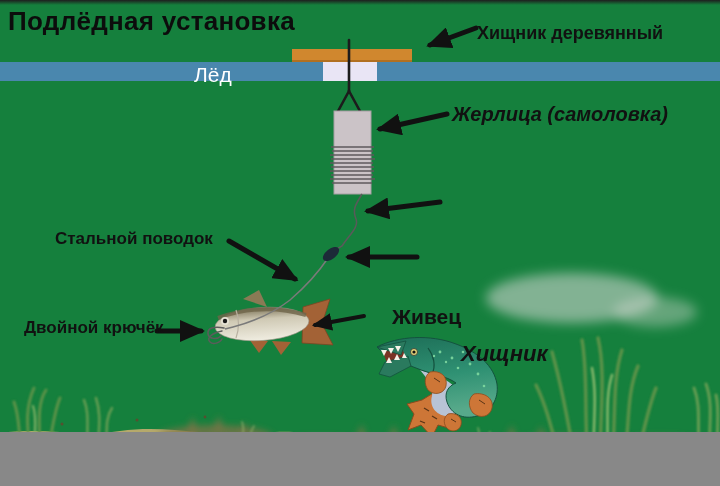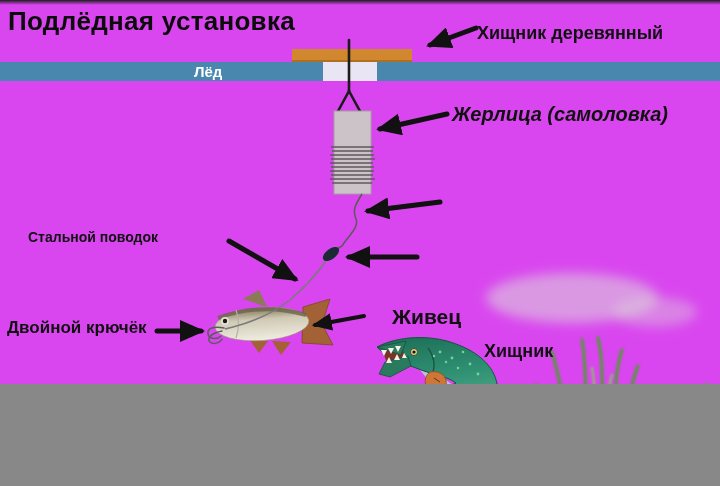--- a/index.html
+++ b/index.html
@@ -1,45 +1,45 @@
 <!DOCTYPE html>
 <html style="--ice: #4a87ae; --ice-hole: #e9e5f5; --wood: #d0872e; --spool: #cbc3c7; --sinker: #1c2a38; --arrow: #111111; --ground: #b5a96b; --ground-dark: #7c7447; --grass: #5d9348; --water-line: #4b7fa8;"><head>
 <meta charset="utf-8">
 <style>
   html,body{margin:0;padding:0;background:#888;}
   #stage{
-    position:relative;width:720px;height:384px;overflow:hidden;
-    background:#d946ef;
+    position:relative;width:720px;height:432px;overflow:hidden;
+    background:#15803d;
     font-family:"Liberation Sans","DejaVu Sans",sans-serif;
   }
   #top-edge{position:absolute;left:0;top:0;width:720px;height:5px;
     background:linear-gradient(to bottom,#1e1e1e,rgba(30,30,30,0));z-index:6;}
   
   .title{position:absolute;left:8px;top:6px;font-size:26px;font-weight:700;
     color:#0c0c0c;letter-spacing:.3px;z-index:5;white-space:nowrap;}
   
   .ice{position:absolute;top:62px;height:19px;background:var(--ice);z-index:1;}
   #ice-left{left:0;width:323px;}
   #ice-right{left:377px;width:343px;}
   #ice-hole{position:absolute;top:62px;left:323px;width:54px;height:19px;
     background:var(--ice-hole);z-index:1;}
   #wood-bar{position:absolute;left:292px;top:49px;width:120px;height:13px;
     background:var(--wood);box-shadow:inset 0 -2px 0 rgba(120,70,10,.35);z-index:2;}
-  .ice-label{position:absolute;left:194px;top:63px;font-size:15px;font-weight:700;
+  .ice-label{position:absolute;left:194px;top:63px;font-size:21px;font-weight:400;
     color:#ffffff;z-index:3;white-space:nowrap;}
   
   .lbl{position:absolute;font-weight:700;color:#111;z-index:5;white-space:nowrap;}
   #lbl-bar{left:477px;top:23px;font-size:18px;}
   #lbl-zherlitsa{left:452px;top:103px;font-size:20px;font-style:italic;}
   #lbl-nylon{left:442px;top:193px;font-size:18px;}
-  #lbl-steel{left:28px;top:229px;font-size:14px;}
+  #lbl-steel{left:55px;top:229px;font-size:17px;}
   #lbl-sinker{left:424px;top:244px;font-size:20px;}
   #lbl-bait{left:371px;top:305px;font-size:21px;margin-left:21px;}
-  #lbl-hook{left:7px;top:318px;font-size:17px;}
-  #lbl-predator{left:484px;top:341px;font-size:18px;font-weight:600;}
+  #lbl-hook{left:24px;top:318px;font-size:17px;}
+  #lbl-predator{left:461px;top:341px;font-size:22px;font-weight:600;font-style:italic;}
   
   #scene{position:absolute;left:0;top:0;width:720px;height:486px;z-index:4;}
   
   #bottom-strip{position:absolute;left:0;top:480px;width:720px;height:6px;
     background:var(--water-line);z-index:5;}
   
   #watermark{position:absolute;left:606px;top:441px;z-index:6;display:flex;
     align-items:center;gap:3px;}
   #watermark .wm-text{font-size:28px;font-weight:700;
     color:rgba(252,252,244,.74);letter-spacing:.5px;line-height:1;}

